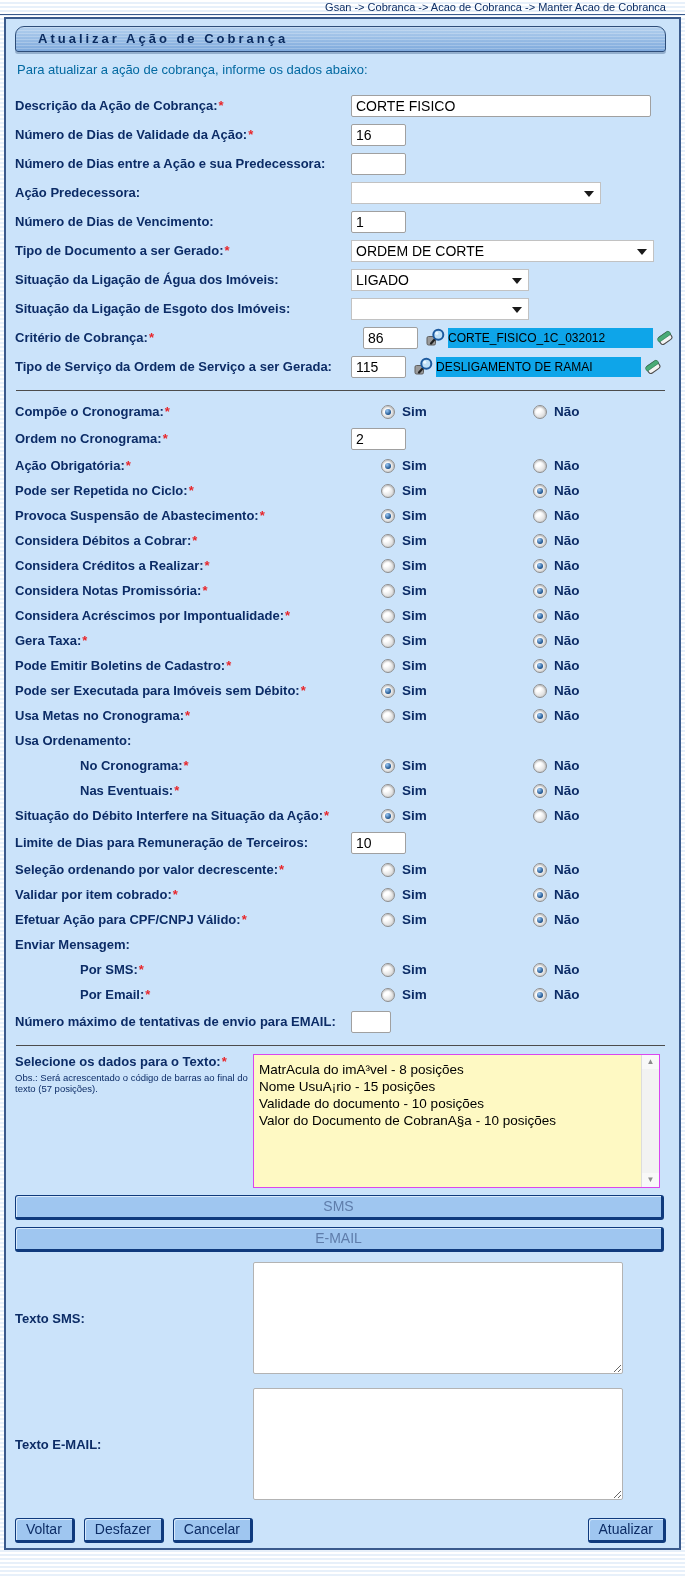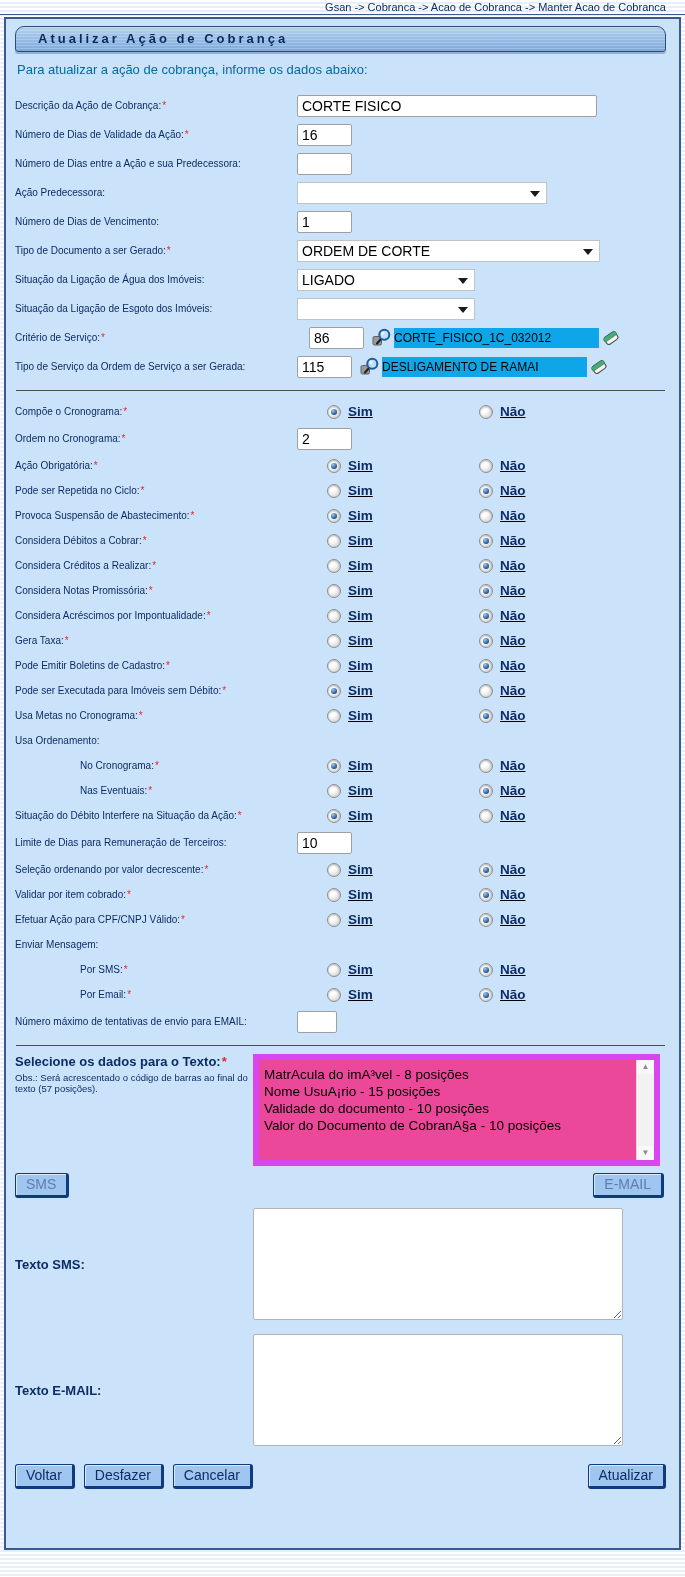--- a/index.html
+++ b/index.html
@@ -21,67 +21,67 @@
     height:24px;line-height:24px;
     border:1px solid #2d4d79;border-radius:9px 9px 3px 3px;
     background:repeating-linear-gradient(180deg,rgba(255,255,255,.22) 0 1px,rgba(0,0,0,0) 1px 3px),linear-gradient(180deg,#b3d0ee,#7ea9dc);
     box-shadow:0 2px 0 rgba(45,77,121,.35);
     color:#0a2a5e;font-size:13px;font-weight:bold;letter-spacing:3px;
     padding-left:22px;margin-bottom:8px;
   }
   .intro{font-size:13px;color:#0369a1;margin:10px 2px 14px 2px;}
   .row{display:flex;align-items:center;min-height:25px;}
   .row.tall{min-height:29px;}
-  .lbl{width:282px;flex:none;font-size:10px;font-weight:normal;color:#0c2c66;line-height:15px;padding-right:6px;box-sizing:border-box;}
+  .lbl{width:336px;flex:none;font-size:13px;font-weight:bold;color:#0c2c66;line-height:15px;padding-right:6px;box-sizing:border-box;}
   .row.ind .lbl{padding-left:65px;}
   .req{color:#e8262a;margin-left:1px;}
   .ctl{display:flex;align-items:center;flex:1;}
   input.txt{
     box-sizing:border-box;height:22px;border:1px solid #a0a0a0;border-radius:2px;
     font-family:"Liberation Sans",sans-serif;font-size:14px;color:#000;padding:0 4px;background:#fff;
   }
   .selwrap{position:relative;height:22px;background:#fff;border:1px solid #c2c2c2;box-sizing:border-box;}
   .selval{font-size:14px;color:#000;line-height:20px;padding-left:4px;white-space:nowrap;overflow:hidden;margin-right:16px;}
   .selwrap:after{
     content:"";position:absolute;right:6px;top:8px;width:0;height:0;
     border-left:5px solid transparent;border-right:5px solid transparent;border-top:6px solid #1a1a1a;
   }
   .lk-ico{margin:0 2px 0 8px;display:inline-flex;}
   .er-ico{margin-left:3px;display:inline-flex;}
   .lkdesc{
     width:205px;height:20px;background:#0ea5e9;font-size:12px;color:#000;
     line-height:20px;white-space:nowrap;overflow:hidden;flex:none;
   }
-  .radpad{display:flex;align-items:center;padding-left:30px;width:100%;box-sizing:border-box;text-decoration:underline;}
+  .radpad{display:flex;align-items:center;padding-left:30px;width:100%;box-sizing:border-box;}
   .radcell{display:flex;align-items:center;width:152px;flex:none;}
   .rb{width:12px;height:12px;flex:none;border-radius:50%;border:1px solid #8e8e8e;
       background:radial-gradient(circle at 32% 28%,#ffffff 25%,#cfcfcf 90%);
       box-shadow:inset 0 1px 2px rgba(0,0,0,.3);}
   .rb i{display:none;}
   .rb.on i{display:block;width:6px;height:6px;margin:3px;border-radius:50%;
       background:radial-gradient(circle at 35% 30%,#8ab9e8 10%,#134a86 75%);}
   .rlbl{font-size:13.5px;font-weight:bold;color:#0c2c66;margin-left:7px;}
   hr.sep{border:none;border-top:1px solid #4c4c4c;margin:9px 1px 8px 1px;}
   .txsec{display:flex;margin-top:4px;}
   .txlbl{width:238px;flex:none;}
   .txlbl .main{font-size:13px;font-weight:bold;color:#0c2c66;}
   .txlbl .obs{font-size:9.5px;color:#0c2c66;margin-top:3px;line-height:11px;}
-  .listbox{width:407px;height:112px;background:#ec4899;border:6px solid #d946ef;display:flex;box-sizing:border-box;}
+  .listbox{width:407px;height:134px;background:#fef9c3;border:1px solid #d946ef;display:flex;box-sizing:border-box;}
   .litems{flex:1;overflow:hidden;padding:6px 0 0 5px;}
   .litem{font-size:13.5px;color:#000;line-height:17px;white-space:nowrap;}
   .lsb{width:17px;flex:none;background:#f2f2f2;border-left:1px solid #dcdcdc;display:flex;flex-direction:column;justify-content:space-between;align-items:center;}
   .lsb .ar{font-size:8px;color:#8a8a8a;line-height:14px;width:100%;text-align:center;background:#f8f8f8;}
   .btn{
     font-family:"Liberation Sans",sans-serif;font-size:14px;color:#0d2d66;
     background:#9fc6f0;border:1px solid #0f3a7d;border-right-width:3px;border-bottom-width:3px;
     border-radius:3px;padding:1px 10px 2px 10px;height:25px;box-sizing:border-box;
     box-shadow:inset 1px 1px 0 #d9eafb;cursor:pointer;
   }
   .btn.dim{color:#5f7dab;}
-  .smsrow{display:flex;justify-content:space-between;margin:7px 2px 10px 0;gap:7px;}
+  .smsrow{display:flex;justify-content:center;margin:7px 2px 10px 0;gap:7px;flex-direction:column;}
   .tarow{display:flex;align-items:center;margin-bottom:14px;}
   .tarow .lbl2{width:238px;flex:none;font-size:13px;font-weight:bold;color:#0c2c66;}
   textarea.ta{
     width:370px;height:112px;border:1px solid #b3b3b3;border-radius:2px;background:#fff;
     font-family:"Liberation Sans",sans-serif;font-size:13px;resize:both;box-sizing:border-box;
   }
   .footer{display:flex;align-items:center;gap:9px;margin-top:18px;}
   .footer .spacer{flex:1;}
 </style>
 </head>
@@ -144,21 +144,21 @@
       </div>
       <div class="row tall">
         <div class="lbl"><span>Situação da Ligação de Esgoto dos Imóveis:</span></div>
         <div class="ctl">
           <div class="selwrap" style="width: 178px;">
             <div class="selval"></div>
           </div>
         </div>
       </div>
       <div class="row tall">
-        <div class="lbl"><span>Critério de Serviço:</span><span class="req">*</span></div>
+        <div class="lbl"><span>Critério de Cobrança:</span><span class="req">*</span></div>
         <div class="ctl">
           <input class="txt" type="text" value="86" style="width: 55px; margin-left: 12px;">
           <span class="lk-ico">
             <svg width="20" height="19" viewBox="0 0 20 19">
               <rect x="1" y="8.5" width="8.5" height="8.5" rx="1.5" fill="#9a9a9a" stroke="#5e5e5e"></rect>
               <path d="M9 11 L5 15.5" stroke="#222" stroke-width="2.2" stroke-linecap="round"></path>
               <circle cx="12.3" cy="6.8" r="5" fill="#bfe0f7" stroke="#1d5a9e" stroke-width="2"></circle>
               <circle cx="10.8" cy="5.3" r="1.5" fill="#eaf6ff"></circle>
             </svg>
           </span>

